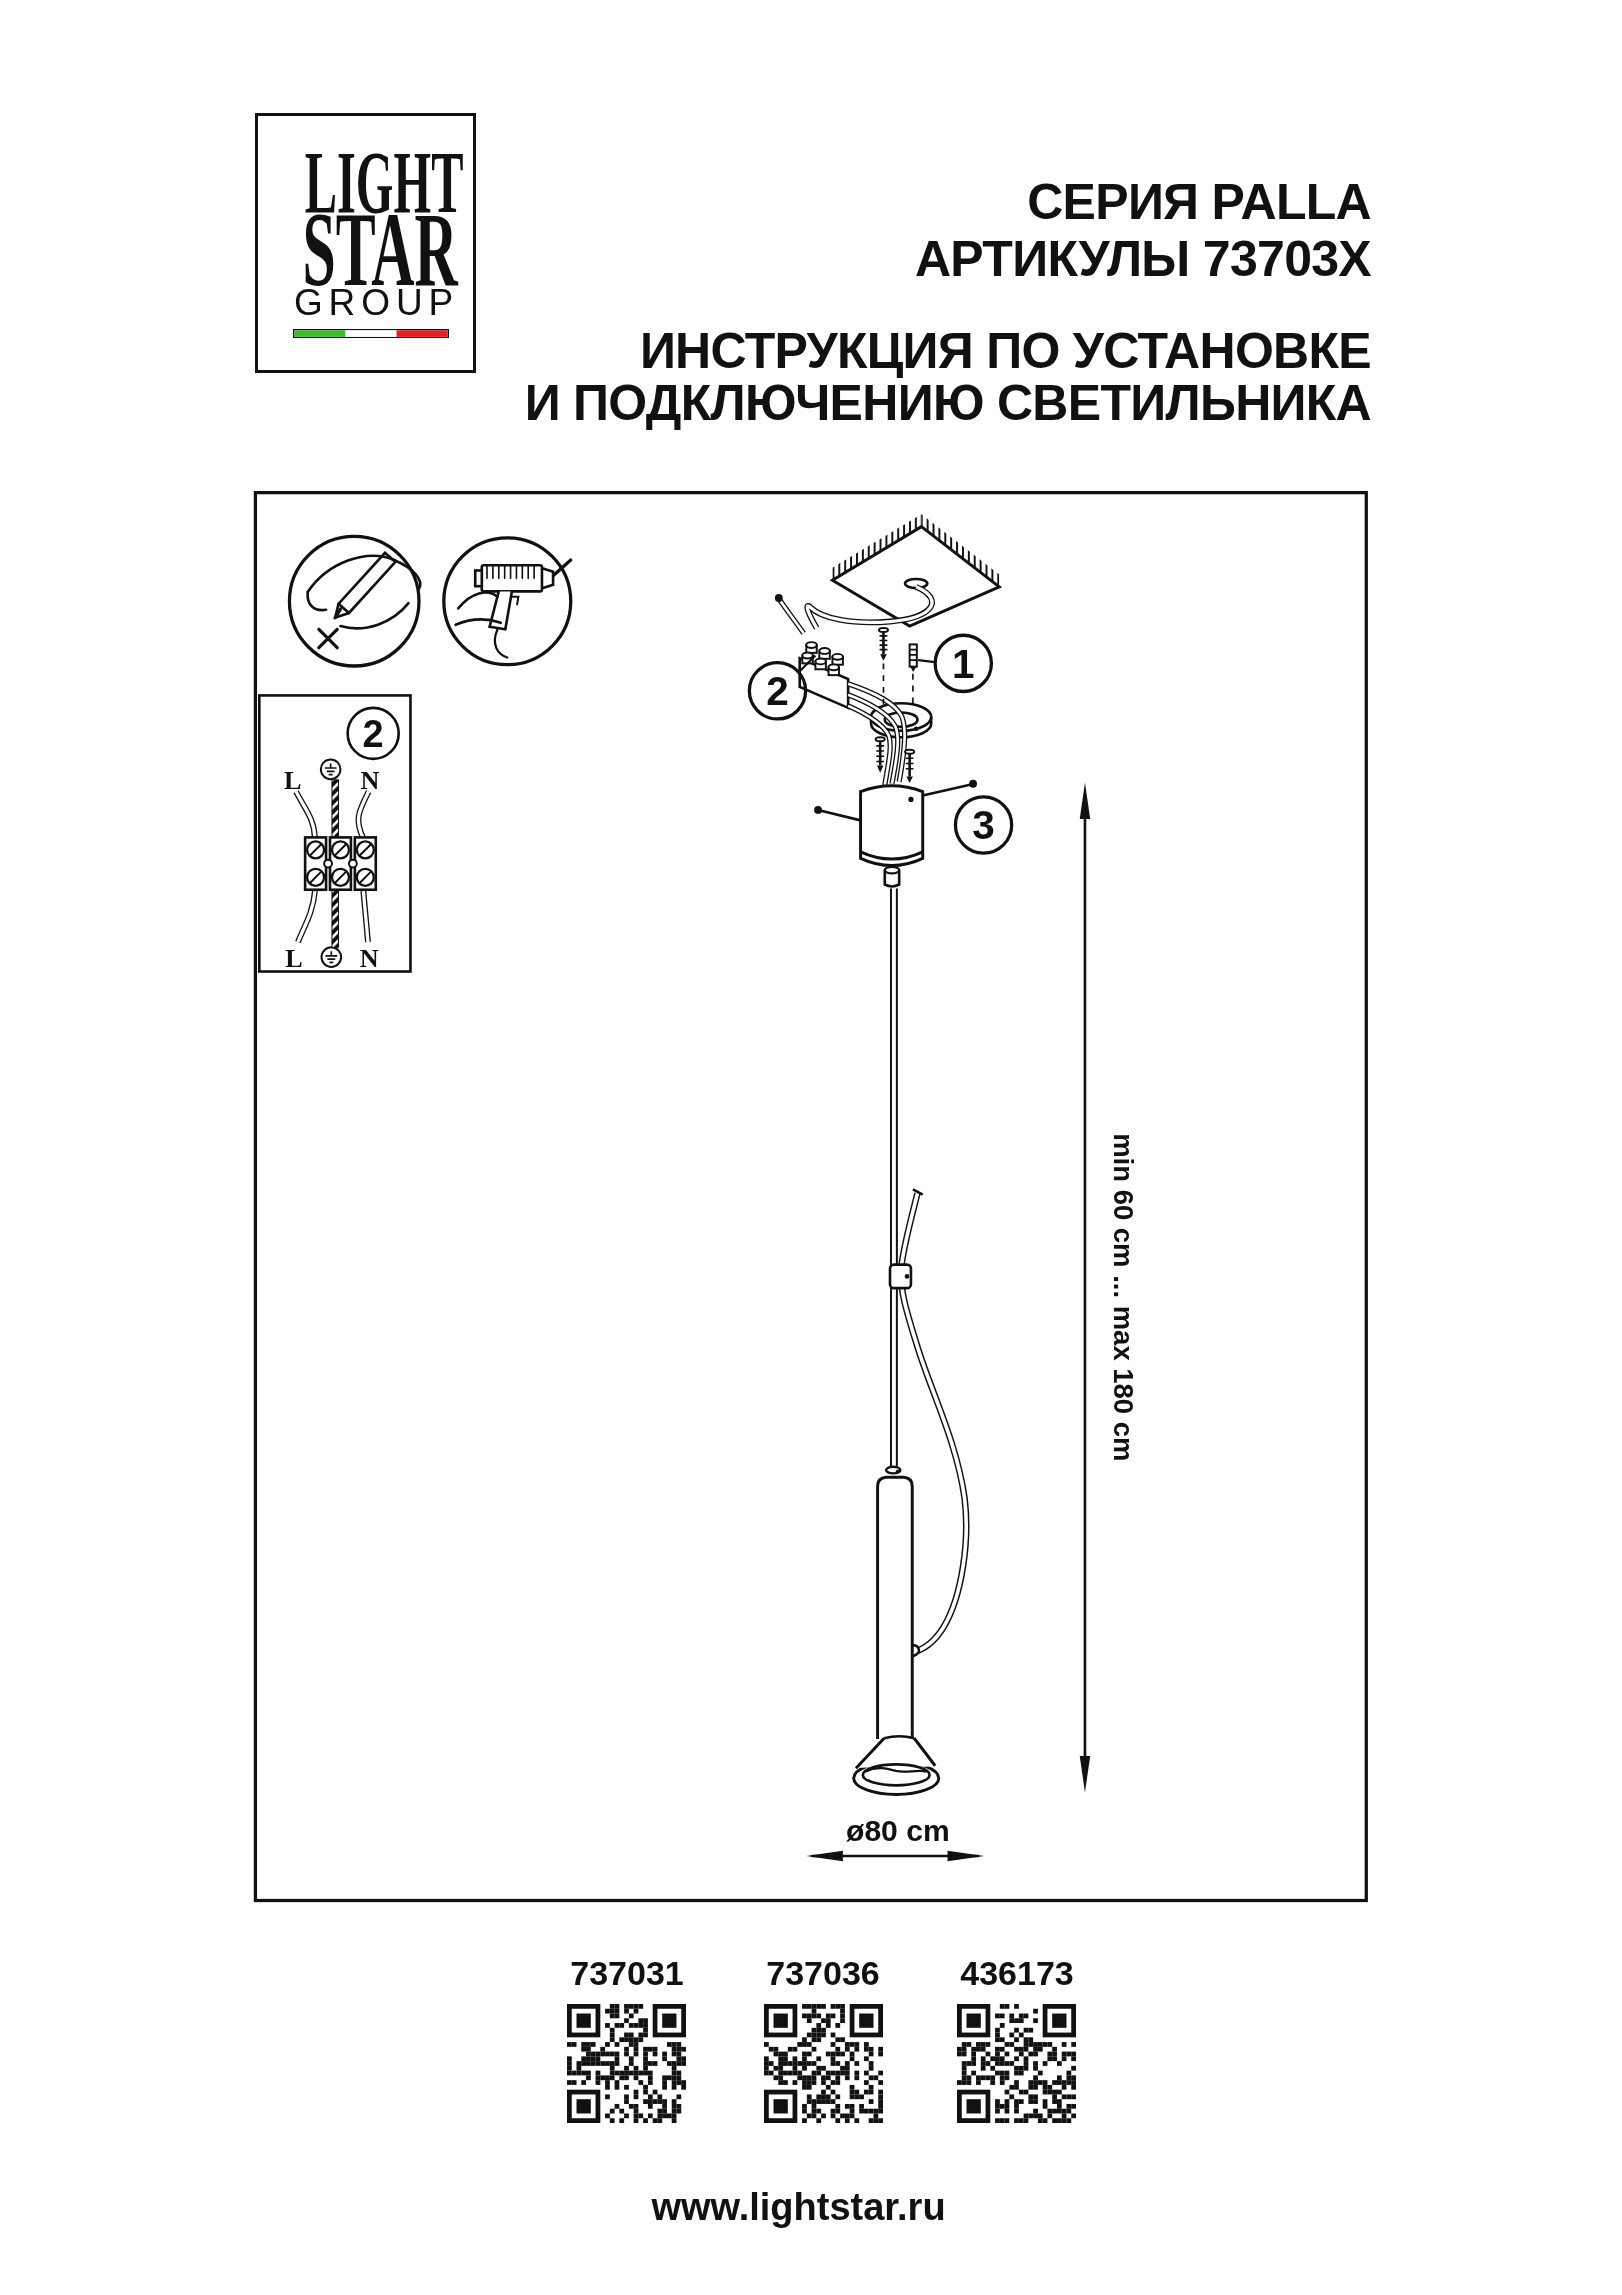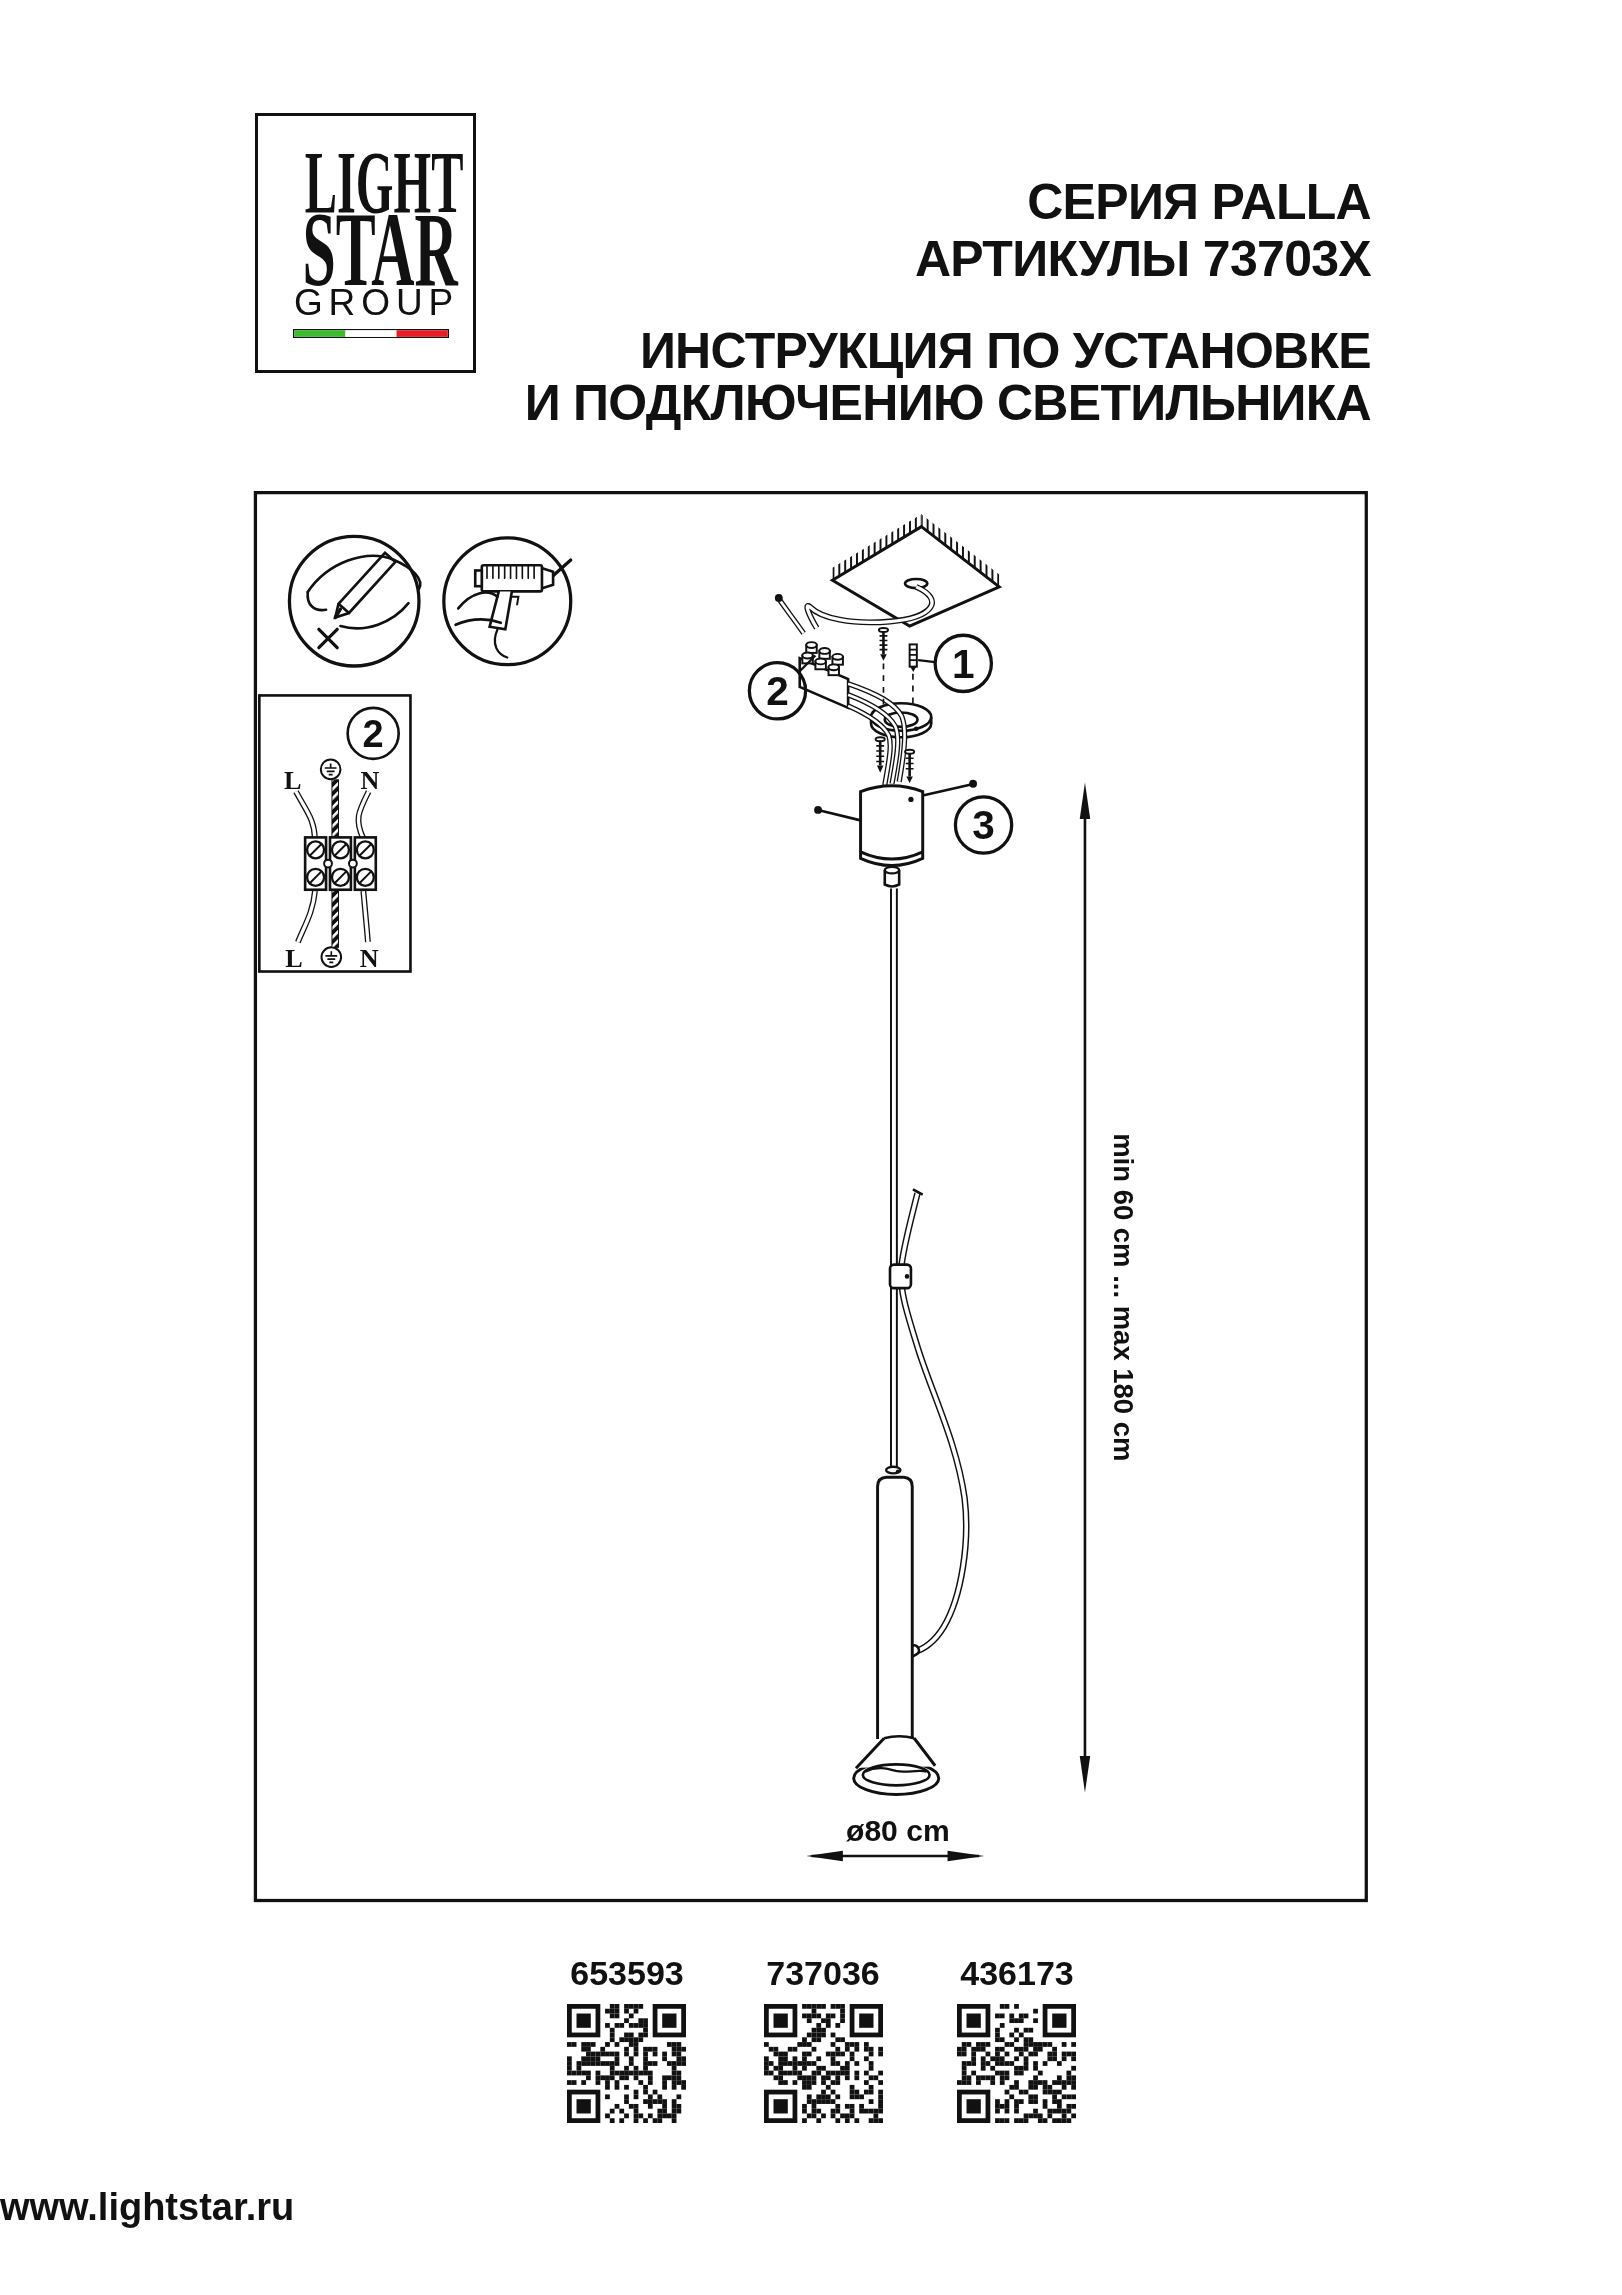--- a/index.html
+++ b/index.html
@@ -16,21 +16,21 @@
               letter-spacing:5.9px;padding-left:22px;box-sizing:border-box;transform:none;}
   .logo-flag{left:293px;top:328px;}
   
   .hdr{right:252px;text-align:right;font-weight:bold;font-size:50px;line-height:1;
        letter-spacing:-0.7px;white-space:nowrap;color:#111;margin-top:47px;}
   .hdr1{top:130px;} .hdr2{top:187px;} .hdr3{top:279px;} .hdr4{top:331px;}
   
   .qr-label{top:1954px;width:144px;text-align:center;font-size:34px;font-weight:bold;color:#111;}
   .qr{top:2004px;width:119px;height:119px;}
   
-  .footer{top:2186px;left:0;width:1597px;text-align:left;font-size:38px;font-weight:bold;color:#111;}
+  .footer{top:2186px;left:0;width:1597px;text-align:center;font-size:38px;font-weight:bold;color:#111;}
   svg text{font-family:"Liberation Sans",sans-serif;fill:#111;}
   svg text.serif{font-family:"Liberation Serif",serif;}
 </style>
 </head>
 <body>
 
 <div class="page">
 
   <div class="abs logo-box"></div>
   <div class="abs logo-line logo-light">LIGHT</div>
@@ -282,21 +282,21 @@
 
     <text class="serif" x="447" y="1206" text-anchor="middle" font-size="40" font-weight="bold">L</text>
     <text class="serif" x="565" y="1206" text-anchor="middle" font-size="40" font-weight="bold">N</text>
     <text class="serif" x="449" y="1478" text-anchor="middle" font-size="40" font-weight="bold">L</text>
     <text class="serif" x="564" y="1478" text-anchor="middle" font-size="40" font-weight="bold">N</text>
 
     <text x="0" y="0" transform="translate(1702,1983) rotate(90)" text-anchor="middle" font-size="42" font-weight="bold">min 60 cm ... max 180 cm</text>
     <text x="1372" y="2814" text-anchor="middle" font-size="46" font-weight="bold">ø80 cm</text>
   </svg>
 
-  <div class="abs qr-label" style="left:555px">653593</div>
+  <div class="abs qr-label" style="left:555px">737031</div>
   <div class="abs qr-label" style="left:751px">737036</div>
   <div class="abs qr-label" style="left:945px">436173</div>
   <div class="abs qr" style="left:567px"><svg width="119" height="119" viewBox="0 0 182 182">
         <rect x="65.52" y="0" width="7.28" height="7.28" fill="#111"></rect>
         <rect x="72.8" y="0" width="7.28" height="7.28" fill="#111"></rect>
         <rect x="87.36" y="0" width="7.28" height="7.28" fill="#111"></rect>
         <rect x="94.64" y="0" width="7.28" height="7.28" fill="#111"></rect>
         <rect x="101.92" y="0" width="7.28" height="7.28" fill="#111"></rect>
         <rect x="109.2" y="0" width="7.28" height="7.28" fill="#111"></rect>
         <rect x="58.24" y="7.28" width="7.28" height="7.28" fill="#111"></rect>

